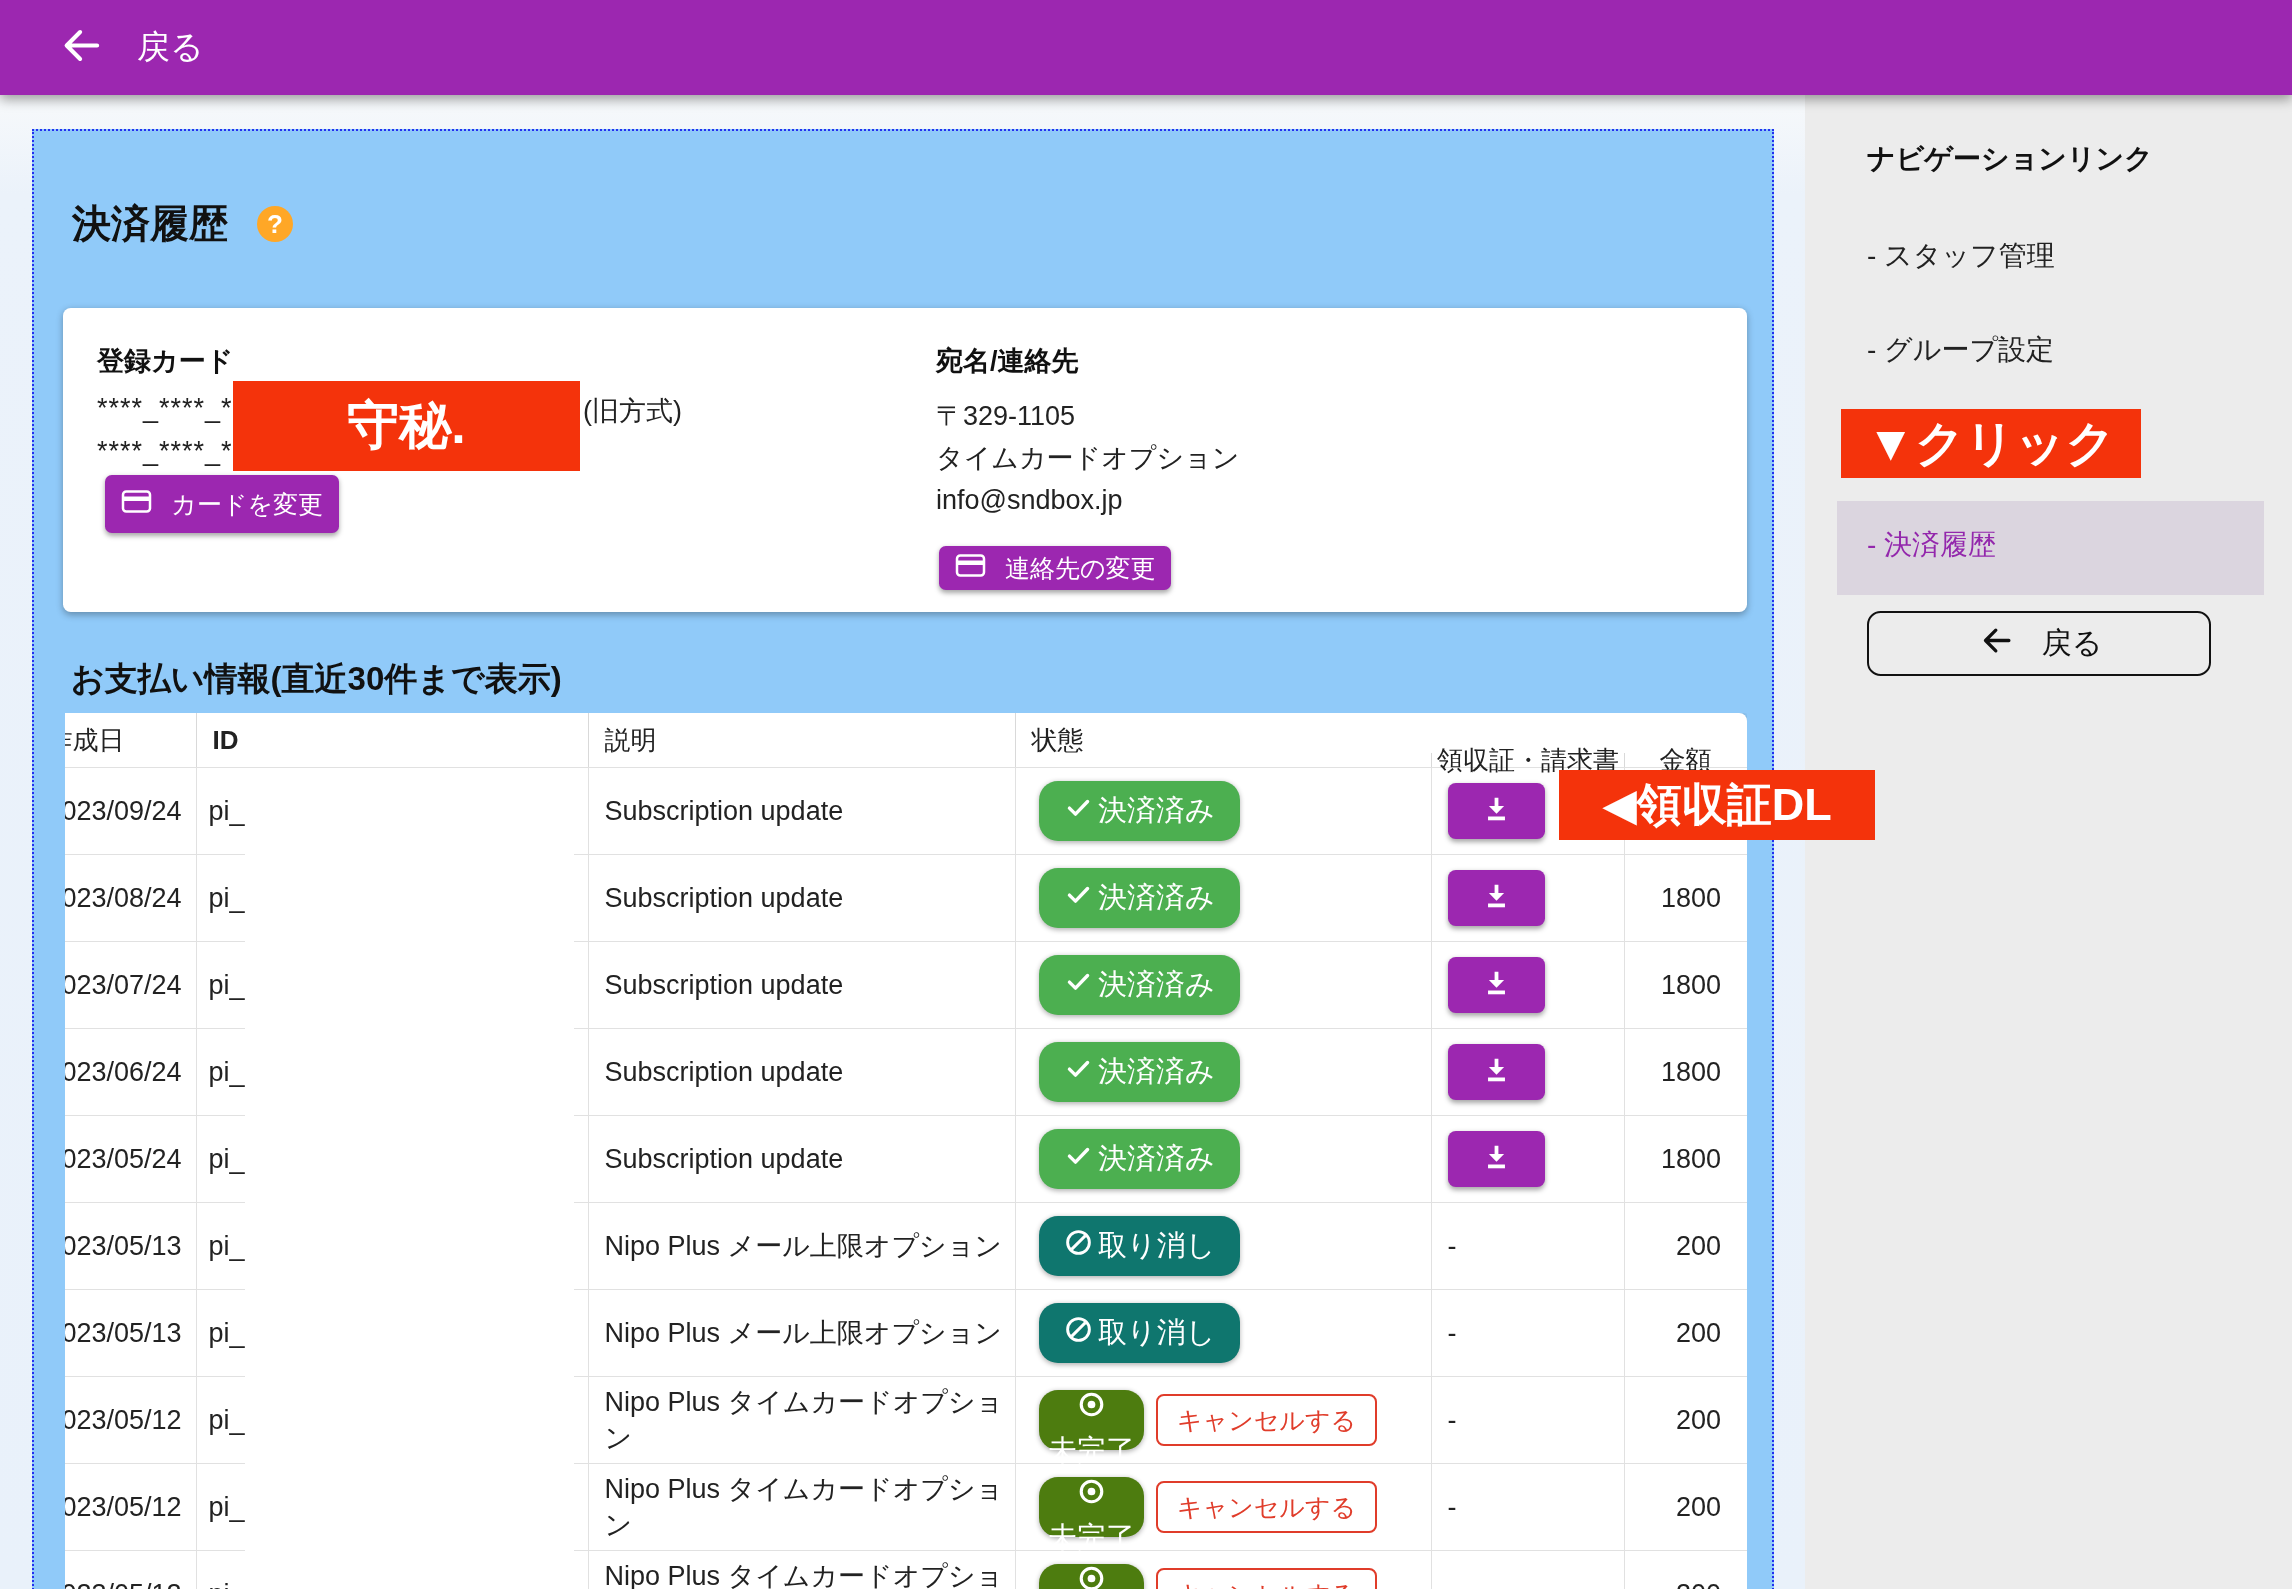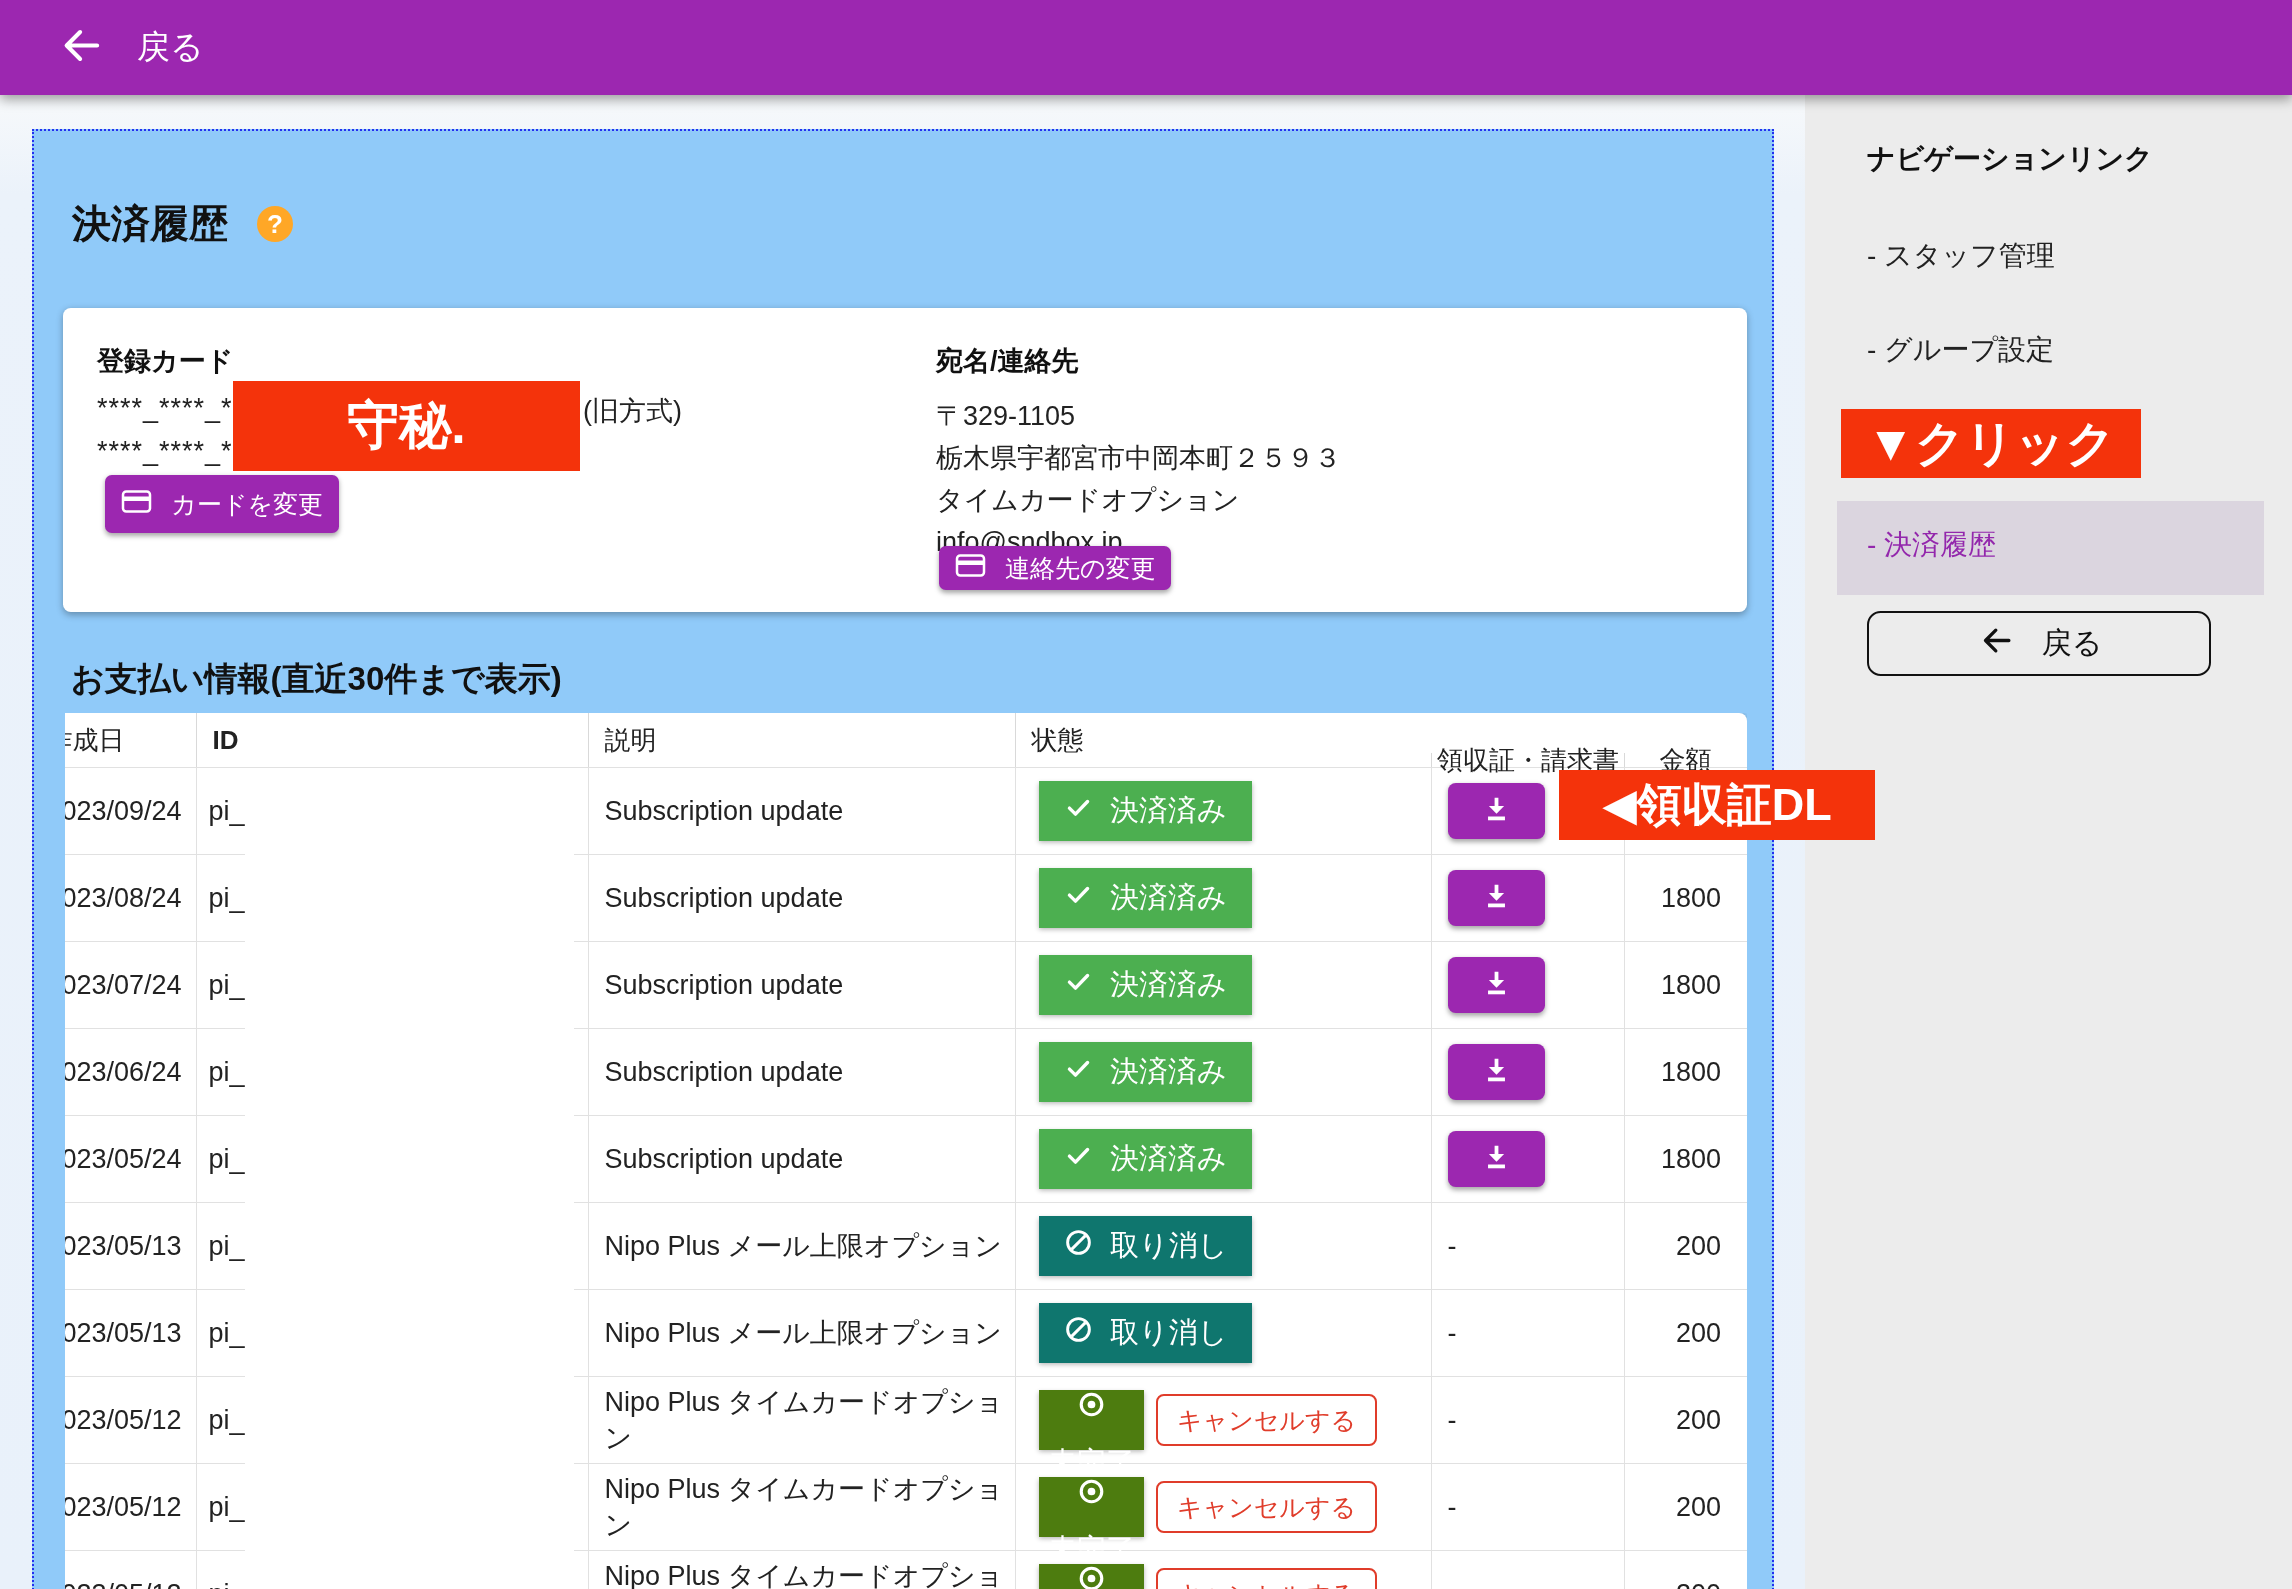--- a/index.html
+++ b/index.html
@@ -48,22 +48,22 @@
   .hc4, .hc5 { justify-content:center; padding-left:0;margin-top:40px; }
   .trow { display:flex; height:87px; border-top:1.5px solid #e1e1e1; align-items:stretch; }
   .cell { display:flex; align-items:center; font-size:27px; color:#222; padding-left:15.5px; }
   .cell + .cell { border-left:1.5px solid #e1e1e1; }
   .c-id { padding-left:11.6px; }
   .c-status { padding-left:23px; gap:11.6px; }
   .c-amount { justify-content:flex-end; padding-right:25px; }
   .redaction-overlay { position:absolute; left:180px; top:55px; width:329px; height:100%;
                        background:#fff; z-index:3; }
 
-  .badge { display:inline-flex; align-items:center; gap:17px; height:60px; padding:0 25px;
-           border-radius:0; color:#fff; font-size:29px; box-shadow:0 1.9px 4.9px rgba(0,0,0,.30); }
+  .badge { display:inline-flex; align-items:center; gap:5px; height:60px; padding:0 25px;
+           border-radius:19px; color:#fff; font-size:29px; box-shadow:0 1.9px 4.9px rgba(0,0,0,.30); }
   .badge.paid { background:#4CAF50; }
   .badge.canceled { background:#0f766e; }
   .badge.incomplete { background:#4d7c0f; padding:0 9px;flex-direction:column; }
   .cancel-btn { height:52px; padding:0 19.4px; background:#fff; border:2.4px solid #E03C2A;
                 border-radius:7.8px; color:#E03C2A; font-size:25px; font-family:inherit; cursor:pointer; }
   .dl-btn { width:97px; height:56px; background:#9C27B0; border:none; border-radius:7.8px;
             display:flex; align-items:center; justify-content:center; cursor:pointer;
             box-shadow:0 2.9px 5.8px rgba(0,0,0,.35); }
 
   
@@ -117,21 +117,20 @@
               <rect x="1.2" y="2" width="21.6" height="16" rx="2.6" fill="none" stroke="#fff" stroke-width="2"></rect>
               <rect x="1.2" y="6" width="21.6" height="3.6" fill="#fff"></rect>
             </svg>
         </span>
         <span>カードを変更</span>
       </button>
 
       <div class="card-h" style="left:873px; top:35px;">宛名/連絡先</div>
       <div class="contact-lines" style="top:87px;">
         <div>〒329-1105</div>
-        <div>栃木県宇都宮市中岡本町２５９３</div>
         <div>タイムカードオプション</div>
         <div>info@sndbox.jp</div>
       </div>
       <button class="pbtn btn-contact">
         <span>
           <svg width="31" height="25" viewBox="0 0 24 20">
               <rect x="1.2" y="2" width="21.6" height="16" rx="2.6" fill="none" stroke="#fff" stroke-width="2"></rect>
               <rect x="1.2" y="6" width="21.6" height="3.6" fill="#fff"></rect>
             </svg>
         </span>

